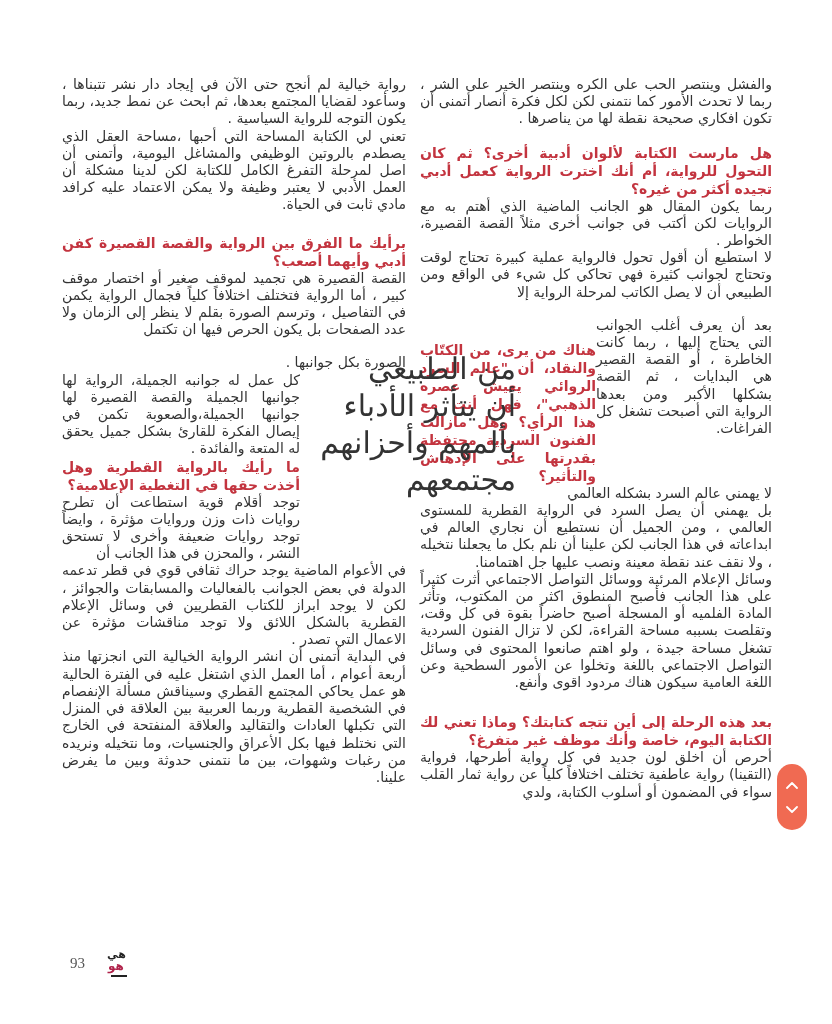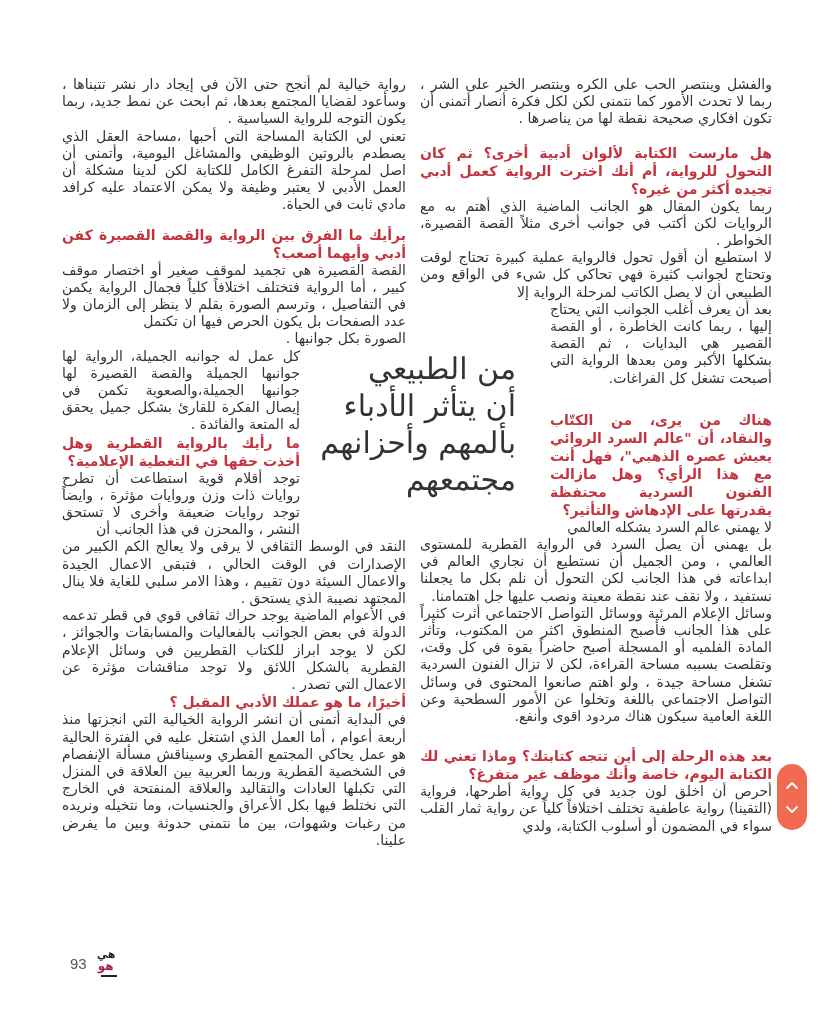--- a/index.html
+++ b/index.html
@@ -30,40 +30,40 @@
       color: #c3343f;
       font-weight: bold;
       margin-top: 16px;
       line-height: 18px;
     }
     .col .q.tight { margin-top: 0; }
     
     .rc-narrow { width: 222px; margin-right: 0; margin-left: auto; }
     .lc-narrow { width: 238px; margin-left: 0; margin-right: auto; }
     .rc-narrow, .lc-narrow { display: block; }
-    .rc-wrap { display: flex; flex-direction: column; align-items: flex-start; }
+    .rc-wrap { display: flex; flex-direction: row; align-items: flex-start; margin-top: 16px; }
     .pullquote {
       position: absolute;
       left: 318px; top: 350px; width: 198px;
       font-family: "DejaVu Sans", sans-serif;
       font-weight: 200;
       font-size: 30px;
       line-height: 37px;
       color: #333333;
       text-align: right;
       letter-spacing: -0.5px;
     }
     .pullquote span { display: block; }
     .footer {
       position: absolute; left: 70px; top: 948px;
       display: flex; align-items: center; direction: ltr;
     }
     .page-num {
-      font-family: Liberation Sans, sans-serif;
-      font-size: 15px; color: #555555; margin-right: 8px;
+      font-family: Liberation Serif, serif;
+      font-size: 15px; color: #555555; margin-right: 20px;
     }
     .logo {
       position: relative; width: 30px; height: 30px; direction: rtl;
       font-family: "DejaVu Sans", sans-serif;
     }
     .logo .l1 {
       position: absolute; top: 0; left: 2px; font-size: 11px; font-weight: bold; color: #222;
     }
     .logo .l2 {
       position: absolute; top: 11px; left: 3px; font-size: 12px; font-weight: bold; color: #b0224a;
@@ -91,42 +91,40 @@
   <div class="col col-right">
     <p>والفشل وينتصر الحب على الكره وينتصر الخير على الشر ، ربما لا تحدث الأمور كما نتمنى لكن لكل فكرة أنصار أتمنى أن تكون افكاري صحيحة نقطة لها من يناصرها .</p>
     <p class="q">هل مارست الكتابة لألوان أدبية أخرى؟ ثم كان التحول للرواية، أم أنك اخترت الرواية كعمل أدبي تجيده أكثر من غيره؟</p>
     <p>ربما يكون المقال هو الجانب الماضية الذي أهتم به مع الروايات لكن أكتب في جوانب أخرى مثلاً القصة القصيرة، الخواطر .</p>
     <p>لا استطيع أن أقول تحول فالرواية عملية كبيرة تحتاج لوقت وتحتاج لجوانب كثيرة فهي تحاكي كل شيء في الواقع ومن الطبيعي أن لا يصل الكاتب لمرحلة الرواية إلا</p>
     <div class="rc-wrap">
       <p class="rc-narrow">بعد أن يعرف أغلب الجوانب التي يحتاج إليها ، ربما كانت الخاطرة ، أو القصة القصير هي البدايات ، ثم القصة بشكلها الأكبر ومن بعدها الرواية التي أصبحت تشغل كل الفراغات.</p>
       <p class="q rc-narrow" style="margin-top:24px">هناك من يرى، من الكتّاب والنقاد، أن "عالم السرد الروائي يعيش عصره الذهبي"، فهل أنت مع هذا الرأي؟ وهل مازالت الفنون السردية محتفظة بقدرتها على الإدهاش والتأثير؟</p>
     </div>
     <p>لا يهمني عالم السرد بشكله العالمي</p>
-    <p>بل يهمني أن يصل السرد في الرواية القطرية للمستوى العالمي ، ومن الجميل أن نستطيع أن نجاري العالم في ابداعاته في هذا الجانب لكن التحول أن نلم بكل ما يجعلنا نستفيد ، ولا نقف عند نقطة معينة ونصب عليها جل اهتمامنا.</p>
+    <p>بل يهمني أن يصل السرد في الرواية القطرية للمستوى العالمي ، ومن الجميل أن نستطيع أن نجاري العالم في ابداعاته في هذا الجانب لكن علينا أن نلم بكل ما يجعلنا نتخيله ، ولا نقف عند نقطة معينة ونصب عليها جل اهتمامنا.</p>
     <p>وسائل الإعلام المرئية ووسائل التواصل الاجتماعي أثرت كثيراً على هذا الجانب فأصبح المنطوق اكثر من المكتوب، وتأثر المادة الفلميه أو المسجلة أصبح حاضراً بقوة في كل وقت، وتقلصت بسببه مساحة القراءة، لكن لا تزال الفنون السردية تشغل مساحة جيدة ، ولو اهتم صانعوا المحتوى في وسائل التواصل الاجتماعي باللغة وتخلوا عن الأمور السطحية وعن اللغة العامية سيكون هناك مردود اقوى وأنفع.</p>
     <p class="q" style="margin-top:22px">بعد هذه الرحلة إلى أين تتجه كتابتك؟ وماذا تعني لك الكتابة اليوم، خاصة وأنك موظف غير متفرغ؟</p>
     <p>أحرص أن اخلق لون جديد في كل رواية أطرحها، فرواية (التقينا) رواية عاطفية تختلف اختلافاً كلياً عن رواية ثمار القلب سواء في المضمون أو أسلوب الكتابة، ولدي</p>
   </div>
 
   <div class="col col-left">
     <p>رواية خيالية لم أنجح حتى الآن في إيجاد دار نشر تتبناها ، وسأعود لقضايا المجتمع بعدها، ثم ابحث عن نمط جديد، ربما يكون التوجه للرواية السياسية .</p>
     <p>تعني لي الكتابة المساحة التي أحبها ،مساحة العقل الذي يصطدم بالروتين الوظيفي والمشاغل اليومية، وأتمنى أن اصل لمرحلة التفرغ الكامل للكتابة لكن لدينا مشكلة أن العمل الأدبي لا يعتبر وظيفة ولا يمكن الاعتماد عليه كرافد مادي ثابت في الحياة.</p>
-    <p class="q" style="margin-top:12px">برأيك ما الفرق بين الرواية والقصة القصيرة كفن أدبي وأيهما أصعب؟</p>
+    <p class="q" style="margin-top:20px">برأيك ما الفرق بين الرواية والقصة القصيرة كفن أدبي وأيهما أصعب؟</p>
     <p>القصة القصيرة هي تجميد لموقف صغير أو اختصار موقف كبير ، أما الرواية فتختلف اختلافاً كلياً فجمال الرواية يكمن في التفاصيل ، وترسم الصورة بقلم لا ينظر إلى الزمان ولا عدد الصفحات بل يكون الحرص فيها ان تكتمل</p>
     <div class="rc-wrap" style="align-items:center">
       <p class="lc-narrow" style="margin-left:auto;margin-right:0;width:auto">الصورة بكل جوانبها .</p>
     </div>
     <div style="width:238px; margin-right:auto; margin-left:0;">
       <p>كل عمل له جوانبه الجميلة، الرواية لها جوانبها الجميلة والقصة القصيرة لها جوانبها الجميلة،والصعوبة تكمن في إيصال الفكرة للقارئ بشكل جميل يحقق له المتعة والفائدة .</p>
       <p class="q tight">ما رأيك بالرواية القطرية وهل أخذت حقها في التغطية الإعلامية؟</p>
       <p>توجد أقلام قوية استطاعت أن تطرح روايات ذات وزن وروايات مؤثرة ، وايضاً توجد روايات ضعيفة وأخرى لا تستحق النشر ، والمحزن في هذا الجانب أن</p>
     </div>
-    <p>النقد في الوسط الثقافي لا يرقى ولا يعالج الكم الكبير من الإصدارات في الوقت الحالي ، فتبقى الاعمال الجيدة والاعمال السيئة دون تقييم ، وهذا الامر سلبي للغاية فلا ينال المجتهد نصيبة الذي يستحق .</p>
     <p>في الأعوام الماضية يوجد حراك ثقافي قوي في قطر تدعمه الدولة في بعض الجوانب بالفعاليات والمسابقات والجوائز ، لكن لا يوجد ابراز للكتاب القطريين في وسائل الإعلام القطرية بالشكل اللائق ولا توجد مناقشات مؤثرة عن الاعمال التي تصدر .</p>
-    <p class="q tight">أخيرًا، ما هو عملك الأدبي المقبل ؟</p>
     <p>في البداية أتمنى أن انشر الرواية الخيالية التي انجزتها منذ أربعة أعوام ، أما العمل الذي اشتغل عليه في الفترة الحالية هو عمل يحاكي المجتمع القطري وسيناقش مسألة الإنفصام في الشخصية القطرية وربما العربية بين العلاقة في المنزل التي تكبلها العادات والتقاليد والعلاقة المنفتحة في الخارج التي نختلط فيها بكل الأعراق والجنسيات، وما نتخيله ونريده من رغبات وشهوات، بين ما نتمنى حدوثة وبين ما يفرض علينا.</p>
   </div>
 
   <div class="pullquote">
     <span>من الطبيعي</span>
     <span>أن يتأثر الأدباء</span>
     <span>بألمهم وأحزانهم</span>
     <span>مجتمعهم</span>
   </div>
 

